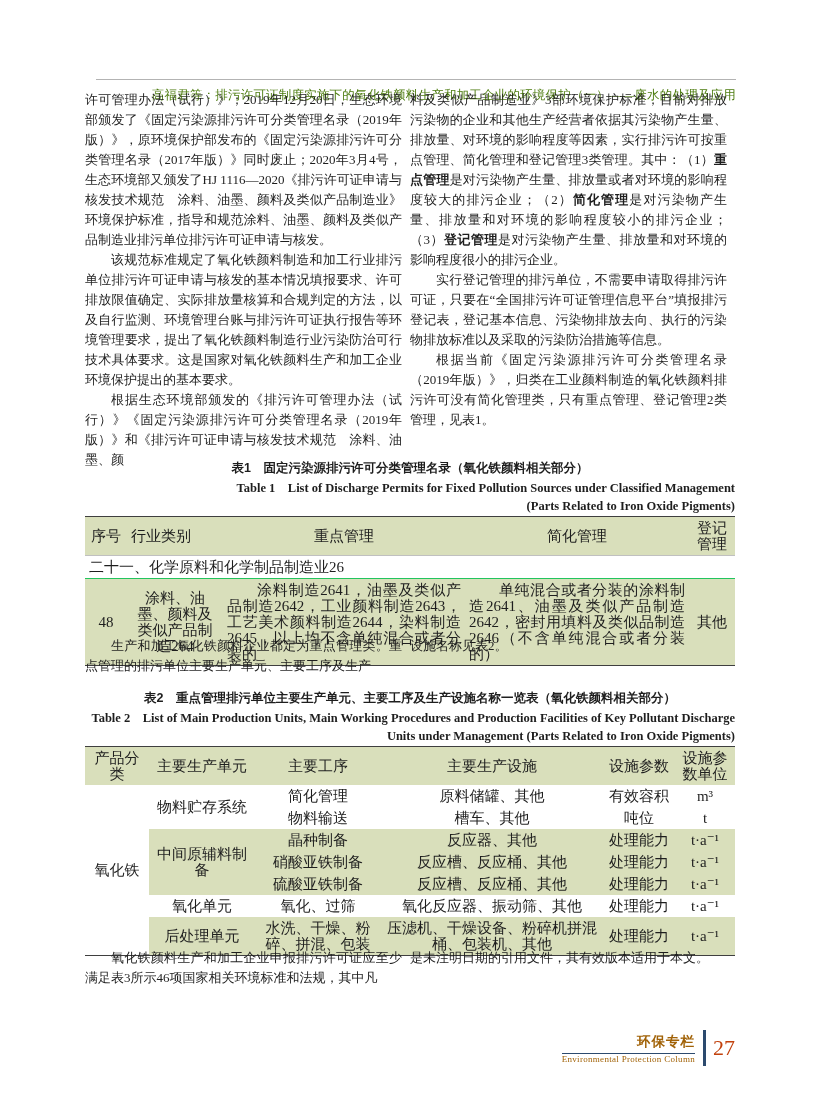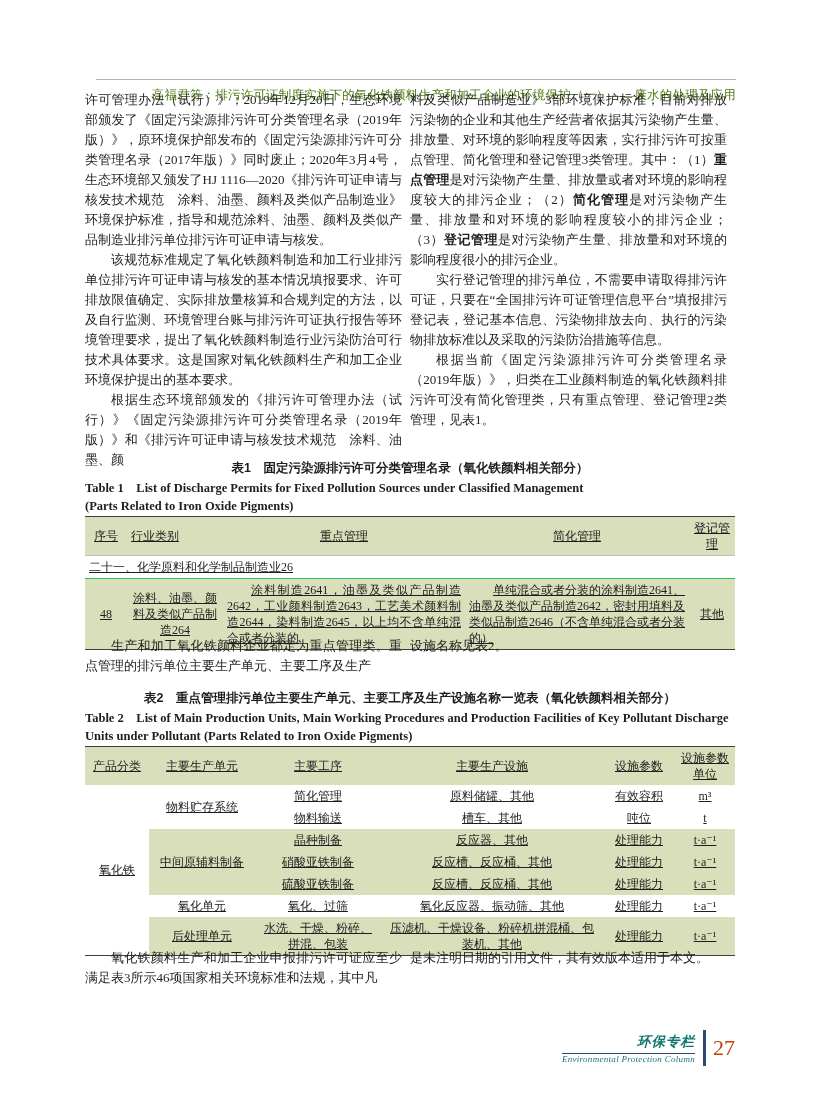--- a/index.html
+++ b/index.html
@@ -17,33 +17,33 @@
   .sec1{top:90px;}
   .sec-mid{top:636px;}
   .sec-bottom{top:948px;}
   b{font-weight:bold;}
   
   .tblock{position:absolute;left:85px;width:650px;}
   .t1{top:460px;}
   .t2{top:690px;}
   .t-title-cn{text-align:center;font-weight:bold;font-size:12.5px;
               font-family:"Liberation Sans","DejaVu Sans",sans-serif;margin:0 0 3px 0;}
-  .t-title-en{text-align:left;font-weight:bold;font-size:12.5px;margin:0 0 2px 0;}
-  table{width:650px;border-collapse:collapse;table-layout:fixed;font-size:12px;text-decoration:underline;}
+  .t-title-en{text-align:right;font-weight:bold;font-size:12.5px;margin:0 0 2px 0;}
+  table{width:650px;border-collapse:collapse;table-layout:fixed;font-size:15px;}
   .dtable{border-top:1.5px solid #3f3f3f;border-bottom:1.5px solid #3f3f3f;}
   th,td{padding:3px 4px;vertical-align:middle;font-weight:normal;line-height:16px;}
   .band{background:#d9dfbb;}
   .c{text-align:center;}
   .l{text-align:left;}
   .just{text-align:justify;text-indent:2em;line-height:16px;}
   .t1-table .hdr th{border-bottom:1px solid #c0c0c0;}
   .t1-table .group td{border-bottom:1px solid #22c55e;}
   
   .footer{position:absolute;top:1030px;right:81px;display:flex;align-items:center;}
-  .footer-label{text-align:right;color:#0f766e;font-style:italic;}
+  .footer-label{text-align:right;color:#a16207;}
   .footer-cn{font-family:"Liberation Sans","DejaVu Sans",sans-serif;font-weight:bold;
              font-size:13.5px;letter-spacing:1px;padding-bottom:2px;}
   .footer-en{font-size:9px;border-top:1px solid #2c4a6e;padding-top:0;letter-spacing:.3px;}
   .footer-bar{width:3px;height:36px;background:#2c4a6e;margin:0 7px 0 8px;}
   .footer-num{font-size:22px;color:#c2410c;}
 </style>
 </head>
 <body>
 
 <div class="page">
@@ -105,21 +105,21 @@
       <p class="indent">生产和加工氧化铁颜料企业都定为重点管理类。重点管理的排污单位主要生产单元、主要工序及生产</p>
     </div>
     <div class="col">
       <p>设施名称见表2。</p>
     </div>
   </div>
 
   <div class="tblock t2">
     <p class="t-title-cn">表2　重点管理排污单位主要生产单元、主要工序及生产设施名称一览表（氧化铁颜料相关部分）</p>
     <p class="t-title-en">Table 2　List of Main Production Units, Main Working Procedures and Production Facilities of Key Pollutant Discharge</p>
-    <p class="t-title-en">Units under Pollutant (Parts Related to Iron Oxide Pigments)</p>
+    <p class="t-title-en">Units under Management (Parts Related to Iron Oxide Pigments)</p>
     <table class="dtable">
       <colgroup>
         <col style="width:64px">
           <col style="width:106px">
           <col style="width:126px">
         <col style="width:222px">
           <col style="width:72px">
           <col style="width:60px">
       </colgroup>
       <thead>

